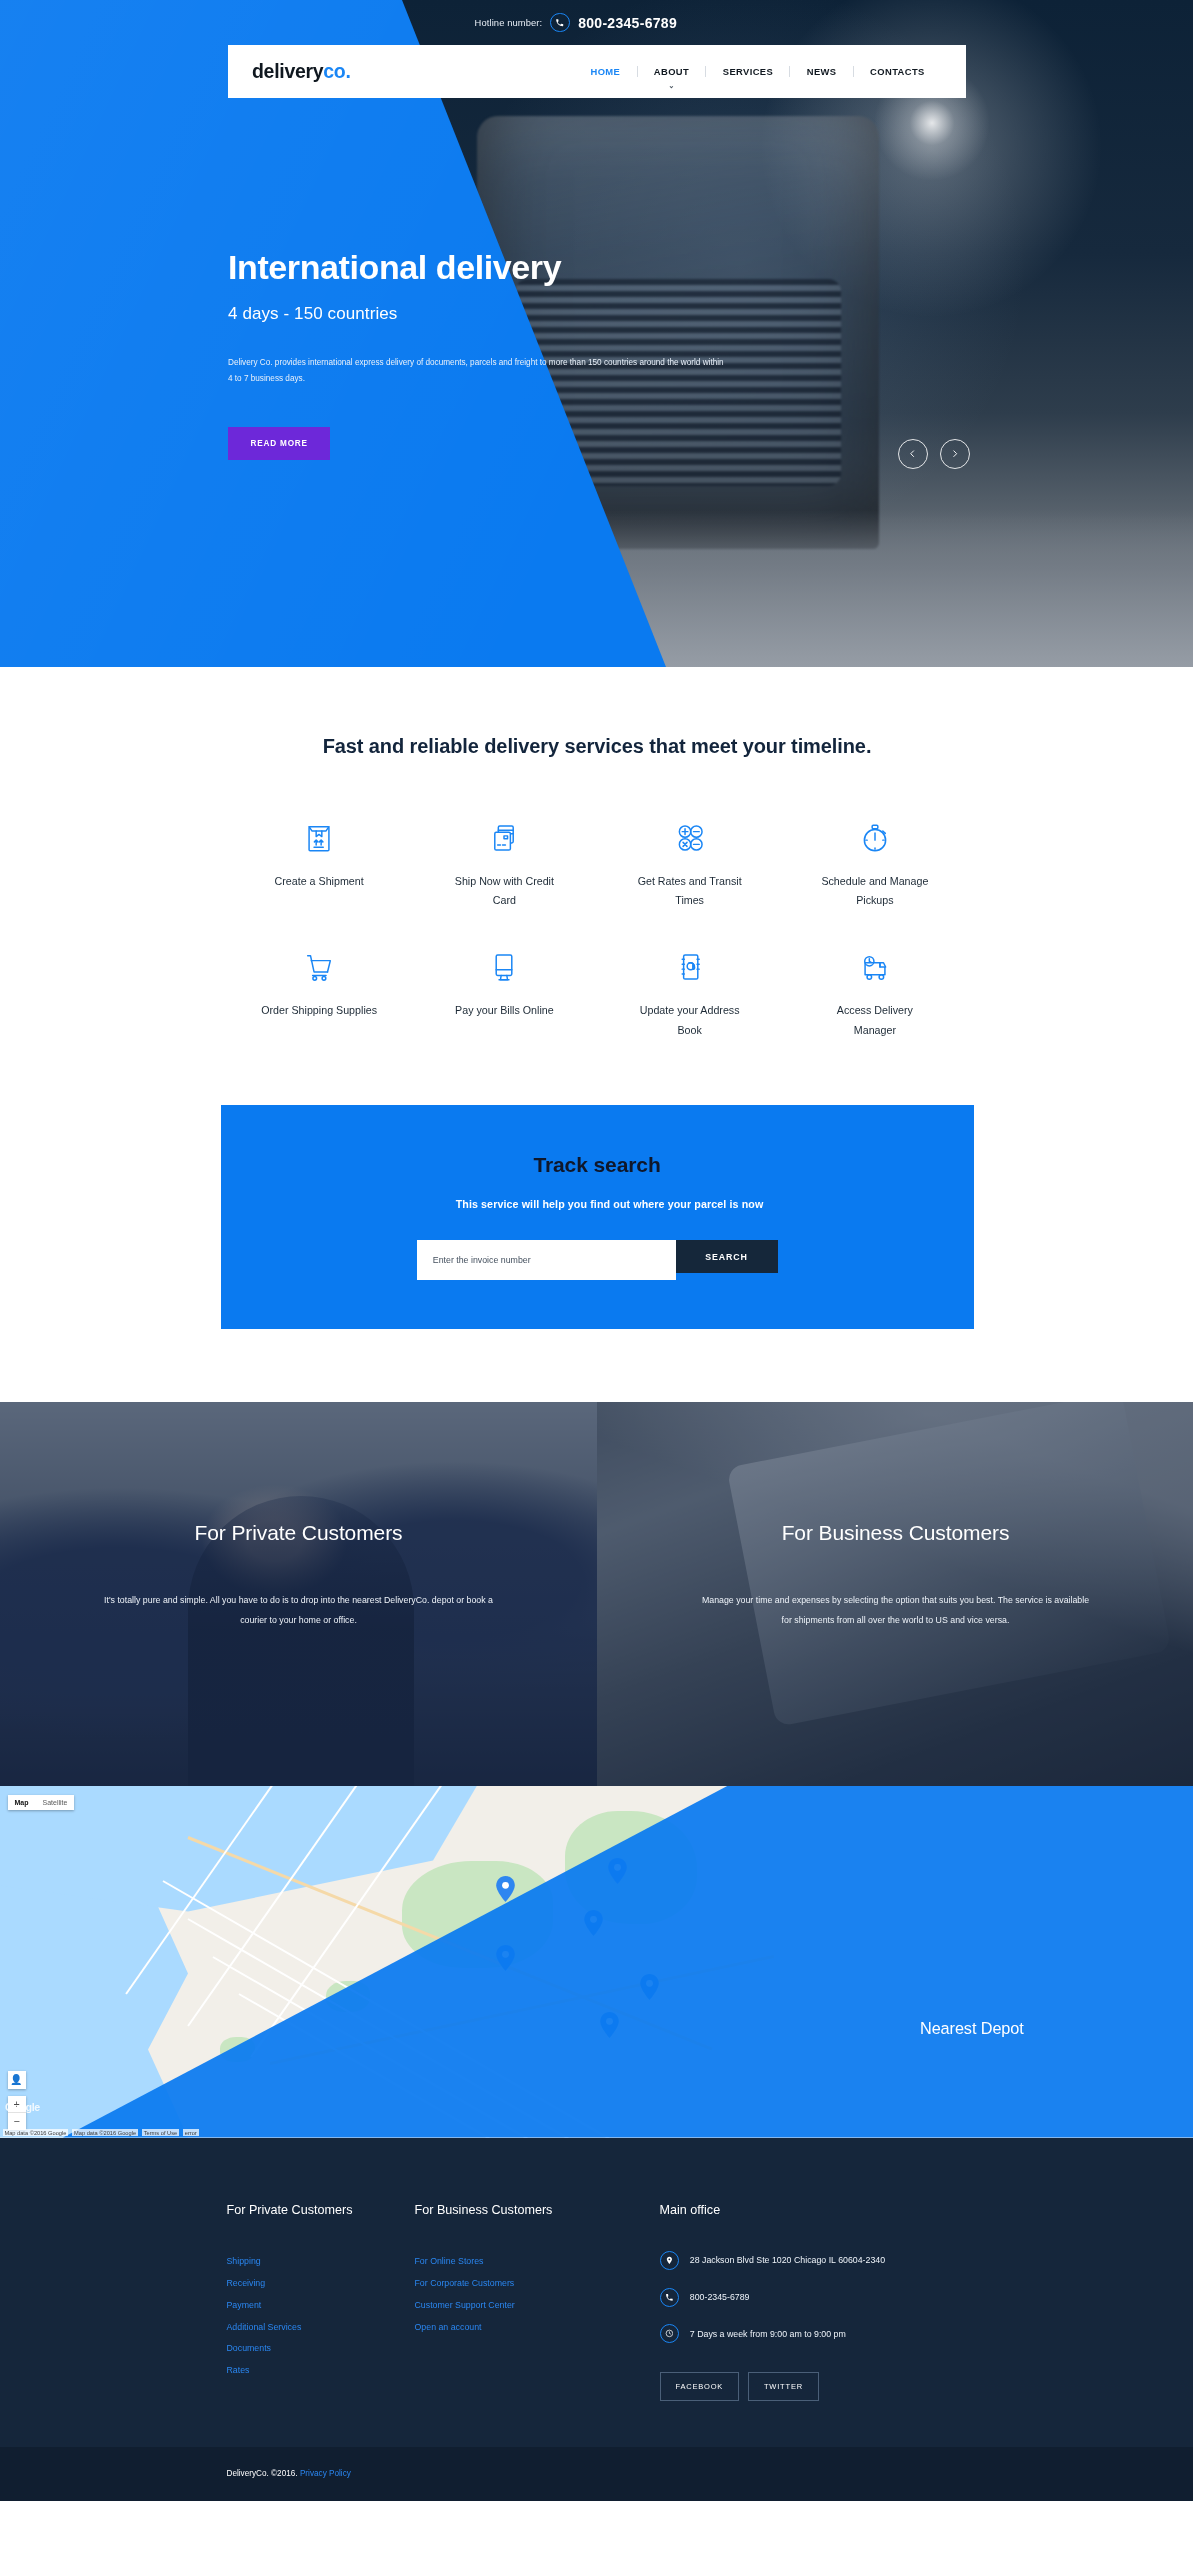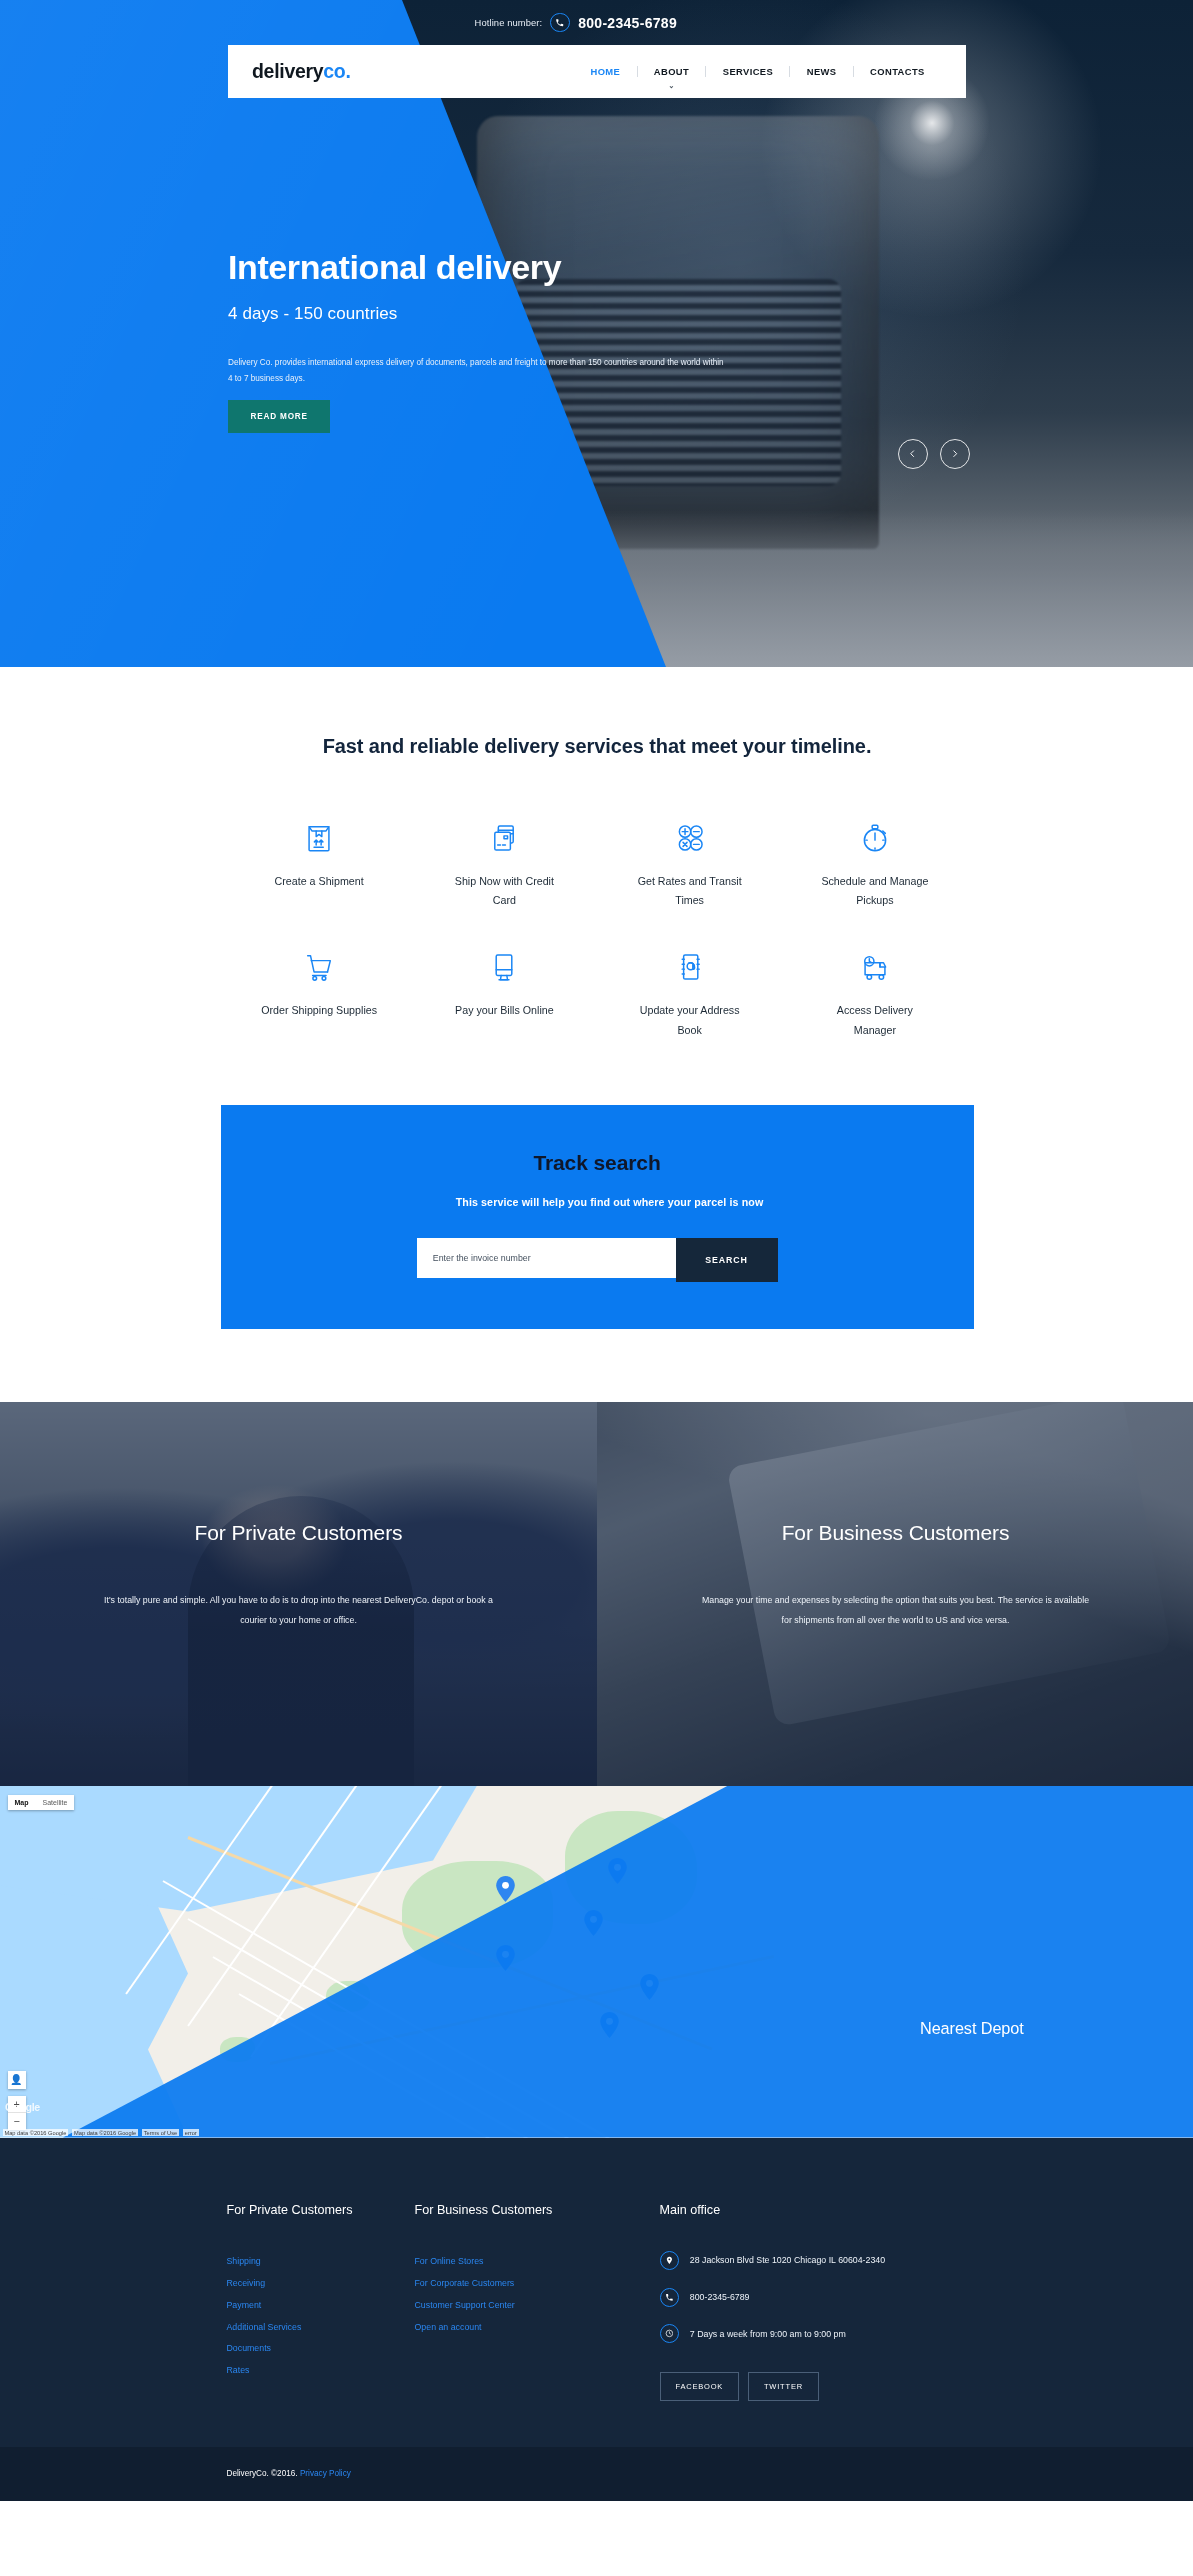--- a/index.html
+++ b/index.html
@@ -91,21 +91,21 @@
     position:absolute; left:50%; transform:translateX(-50%); top:15px;
     font-size:7.5px; color:#4a5560;
   }
 
   
   .hero-copy { position:absolute; left:228px; top:250px; z-index:8; width:515px; }
   .hero-title { font-size:34px; font-weight:bold; color:#ffffff; letter-spacing:-0.4px; line-height:1.05; }
   .hero-sub { font-size:17px; color:#ffffff; margin-top:18px; letter-spacing:0.1px; }
   .hero-text { margin-top:31px; font-size:8.2px; color:#eaf1fa; line-height:2.0; max-width:496px; }
   .hero-btn {
-    margin-top:12px; display:inline-block; background:#0f766e; color:#ffffff;
+    margin-top:39px; display:inline-block; background:#6d28d9; color:#ffffff;
     font-size:8.2px; font-weight:bold; letter-spacing:0.8px;
     padding:12px 22.6px; cursor:pointer;
   }
 
   .hero-arrows { position:absolute; right:224px; top:439px; display:flex; gap:12px; z-index:8; }
   .arrow-btn {
     width:30px; height:30px; border-radius:50%; border:1.3px solid rgba(255,255,255,.85);
     display:flex; align-items:center; justify-content:center; cursor:pointer;
   }
   .arrow-btn svg { width:9.4px; height:9.4px; stroke:#ffffff; stroke-width:2.4; fill:none; }
@@ -137,21 +137,21 @@
   }
   .track-title { color:#0f172a; font-size:21px; font-weight:bold; letter-spacing:-0.1px; }
   .track-sub { color:#ffffff; font-size:10.7px; font-weight:bold; margin-top:21.3px; letter-spacing:0.1px;margin-left:25px; }
   .track-form { margin-top:30px; display:flex; }
   .track-input {
     width:259px; height:40px; border:none; outline:none; background:#ffffff;
     padding:0 16.3px; font-size:8.8px; color:#2b3440; font-family:"Liberation Sans", sans-serif;
   }
   .track-input::placeholder { color:#44505e; }
   .track-btn {
-    width:102px; height:44px; background:#15273a; color:#ffffff; border:none; cursor:pointer;
+    width:102px; height:33px; background:#15273a; color:#ffffff; border:none; cursor:pointer;
     font-size:8.8px; font-weight:bold; letter-spacing:0.9px; font-family:"Liberation Sans", sans-serif;
   }
 
   
   .panels { display:flex; width:1194px; height:384px; }
   .panel { position:relative; width:597px; overflow:hidden; }
   .panel-private-bg {
     position:absolute; inset:0;
     background:
       radial-gradient(ellipse at 46% 36%, rgba(225,200,185,.55) 0 6%, rgba(0,0,0,0) 16%),

